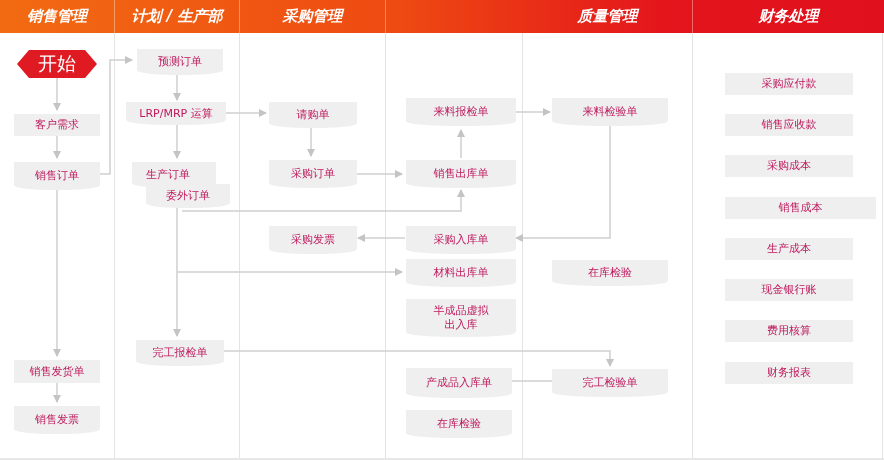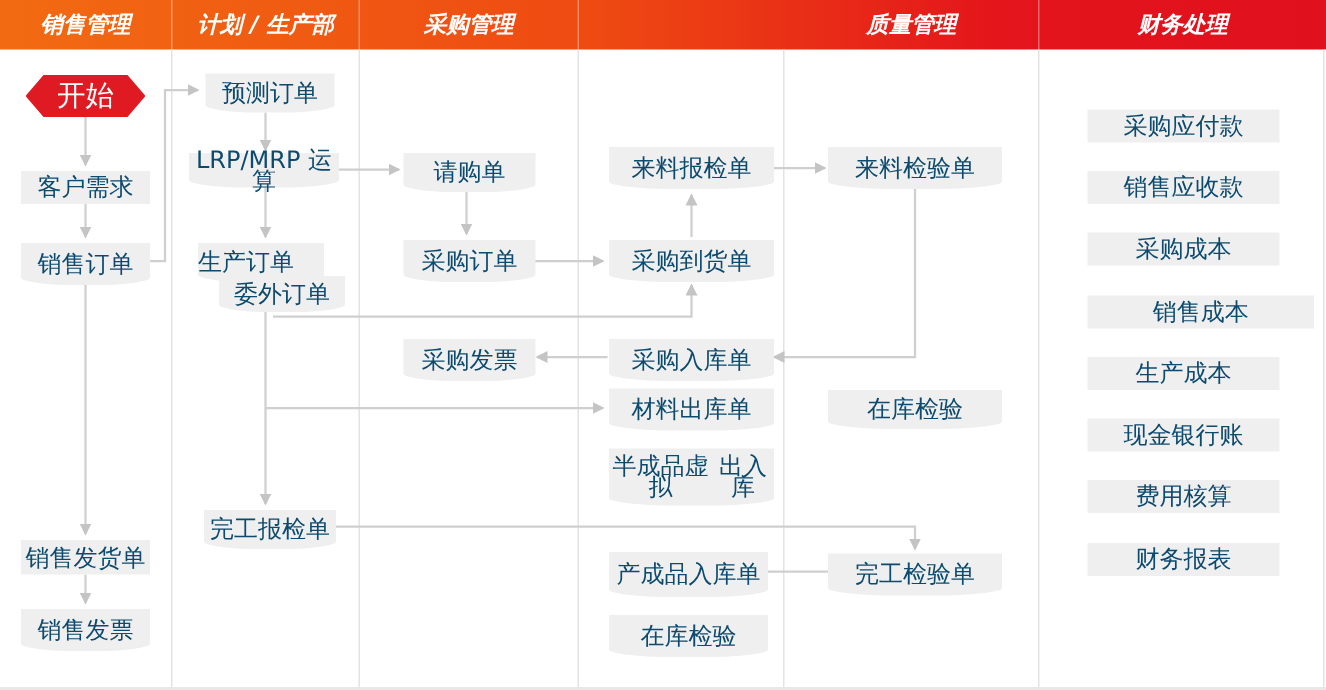--- a/index.html
+++ b/index.html
@@ -3,21 +3,21 @@
 <meta charset="utf-8">
 <style>
   * { box-sizing: border-box; margin: 0; padding: 0; }
   html, body { width: 884px; height: 460px; background: #ffffff; overflow: hidden; }
   body { position: relative; font-family: "DejaVu Sans", "Liberation Sans", sans-serif; }
   .header { position: absolute; left: 0; top: 0; width: 884px; height: 33px;
     background: linear-gradient(90deg, #f26b12 0%, #ee4a12 45%, #e4151b 75%, #e0101d 100%); font-style: italic; }
   .hcell { position: absolute; top: 0; height: 33px; line-height: 33px; text-align: center;
     color: #fff; font-weight: bold; font-size: 15px; border-right: 1px solid rgba(255,255,255,0.35); }
   .lane { position: absolute; top: 33px; bottom: 2px; border-right: 1px solid #e3e3e3; }
-  .node { position: absolute; background: #efefef; color: #0c4a6e; font-size: 16px;
+  .node { position: absolute; background: #efefef; color: #be185d; font-size: 11px;
     text-align: center; display: flex; align-items: center; justify-content: center;
     line-height: 14px; border-radius: 0 0 40% 40% / 0 0 5px 5px; }
   .node.flat { border-radius: 0; }
   .start { position: absolute; left: 17px; top: 50px; width: 80px; height: 28px;
     background: #e01a22; color: #fff; font-size: 19px; display: flex; align-items: center;
     justify-content: center; clip-path: polygon(15% 0, 85% 0, 100% 50%, 85% 100%, 15% 100%, 0 50%); }
   svg.links { position: absolute; left: 0; top: 0; width: 884px; height: 460px; pointer-events: none; }
   .bottomline { position: absolute; left: 0; bottom: 0; width: 884px; height: 2px; background: #e8e8e8; }
 </style>
 </head>
@@ -83,33 +83,33 @@
 </svg>
 
 <div class="start">开始</div>
 <div class="node flat" style="left:14px;top:114px;width:86px;height:22px">客户需求</div>
 <div class="node" style="left:14px;top:162px;width:86px;height:28px">销售订单</div>
 <div class="node flat" style="left:14px;top:360px;width:86px;height:23px">销售发货单</div>
 <div class="node" style="left:14px;top:406px;width:86px;height:28px">销售发票</div>
 
 <div class="node" style="left:137px;top:49px;width:86px;height:26px">预测订单</div>
 <div class="node" style="left:126px;top:102px;width:100px;height:23px">LRP/MRP 运算</div>
-<div class="node" style="left:132px;top:162px;width:84px;height:26px;justify-content:flex-start;">生产订单</div>
+<div class="node" style="left:132px;top:162px;width:84px;height:26px;justify-content:flex-start;padding-left:14px">生产订单</div>
 <div class="node" style="left:146px;top:184px;width:84px;height:24px">委外订单</div>
 <div class="node" style="left:136px;top:340px;width:88px;height:26px">完工报检单</div>
 
 <div class="node" style="left:269px;top:102px;width:88px;height:26px">请购单</div>
 <div class="node" style="left:269px;top:160px;width:88px;height:28px">采购订单</div>
 <div class="node" style="left:269px;top:226px;width:88px;height:28px">采购发票</div>
 
 <div class="node" style="left:406px;top:98px;width:110px;height:28px">来料报检单</div>
-<div class="node" style="left:406px;top:160px;width:110px;height:28px">采购到货单</div>
+<div class="node" style="left:406px;top:160px;width:110px;height:28px">销售出库单</div>
 <div class="node" style="left:406px;top:226px;width:110px;height:28px">采购入库单</div>
 <div class="node" style="left:406px;top:259px;width:110px;height:28px">材料出库单</div>
-<div class="node" style="left:406px;top:299px;width:110px;height:38px;flex-direction:row">
+<div class="node" style="left:406px;top:299px;width:110px;height:38px;flex-direction:column">
   <span>半成品虚拟</span>
   <span>出入库</span>
 </div>
 <div class="node" style="left:406px;top:368px;width:106px;height:30px">产成品入库单</div>
 <div class="node" style="left:406px;top:410px;width:106px;height:28px">在库检验</div>
 
 <div class="node" style="left:552px;top:98px;width:116px;height:28px">来料检验单</div>
 <div class="node" style="left:552px;top:260px;width:116px;height:26px">在库检验</div>
 <div class="node" style="left:552px;top:369px;width:116px;height:28px">完工检验单</div>
 

